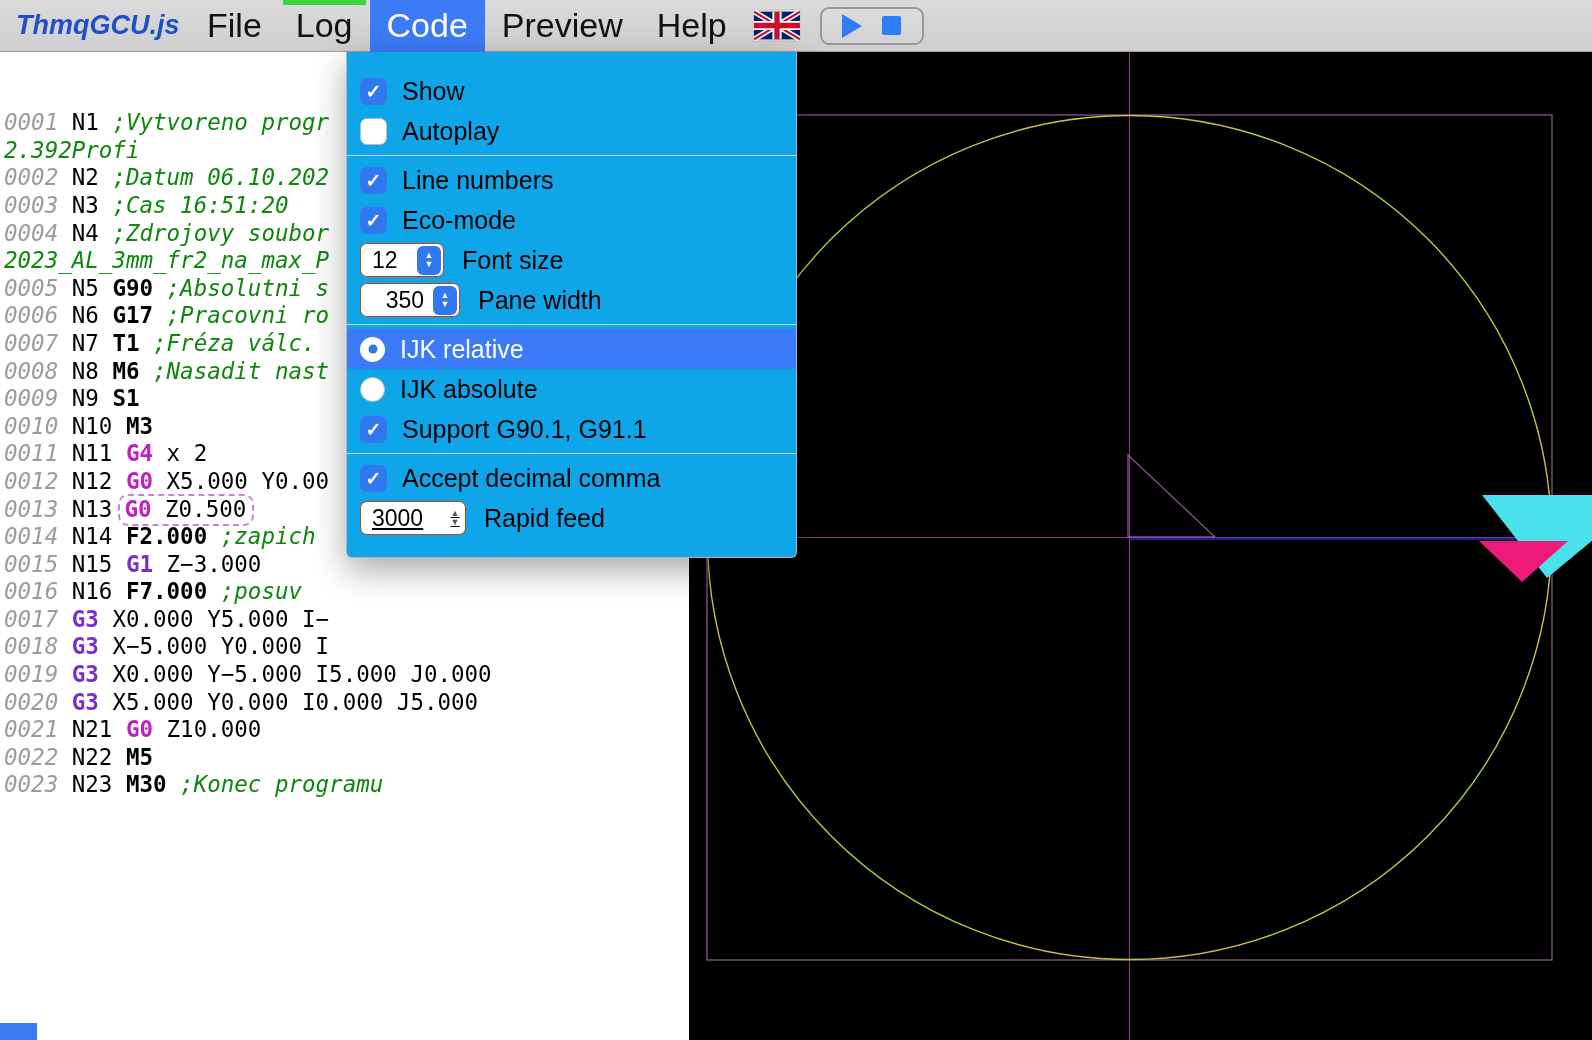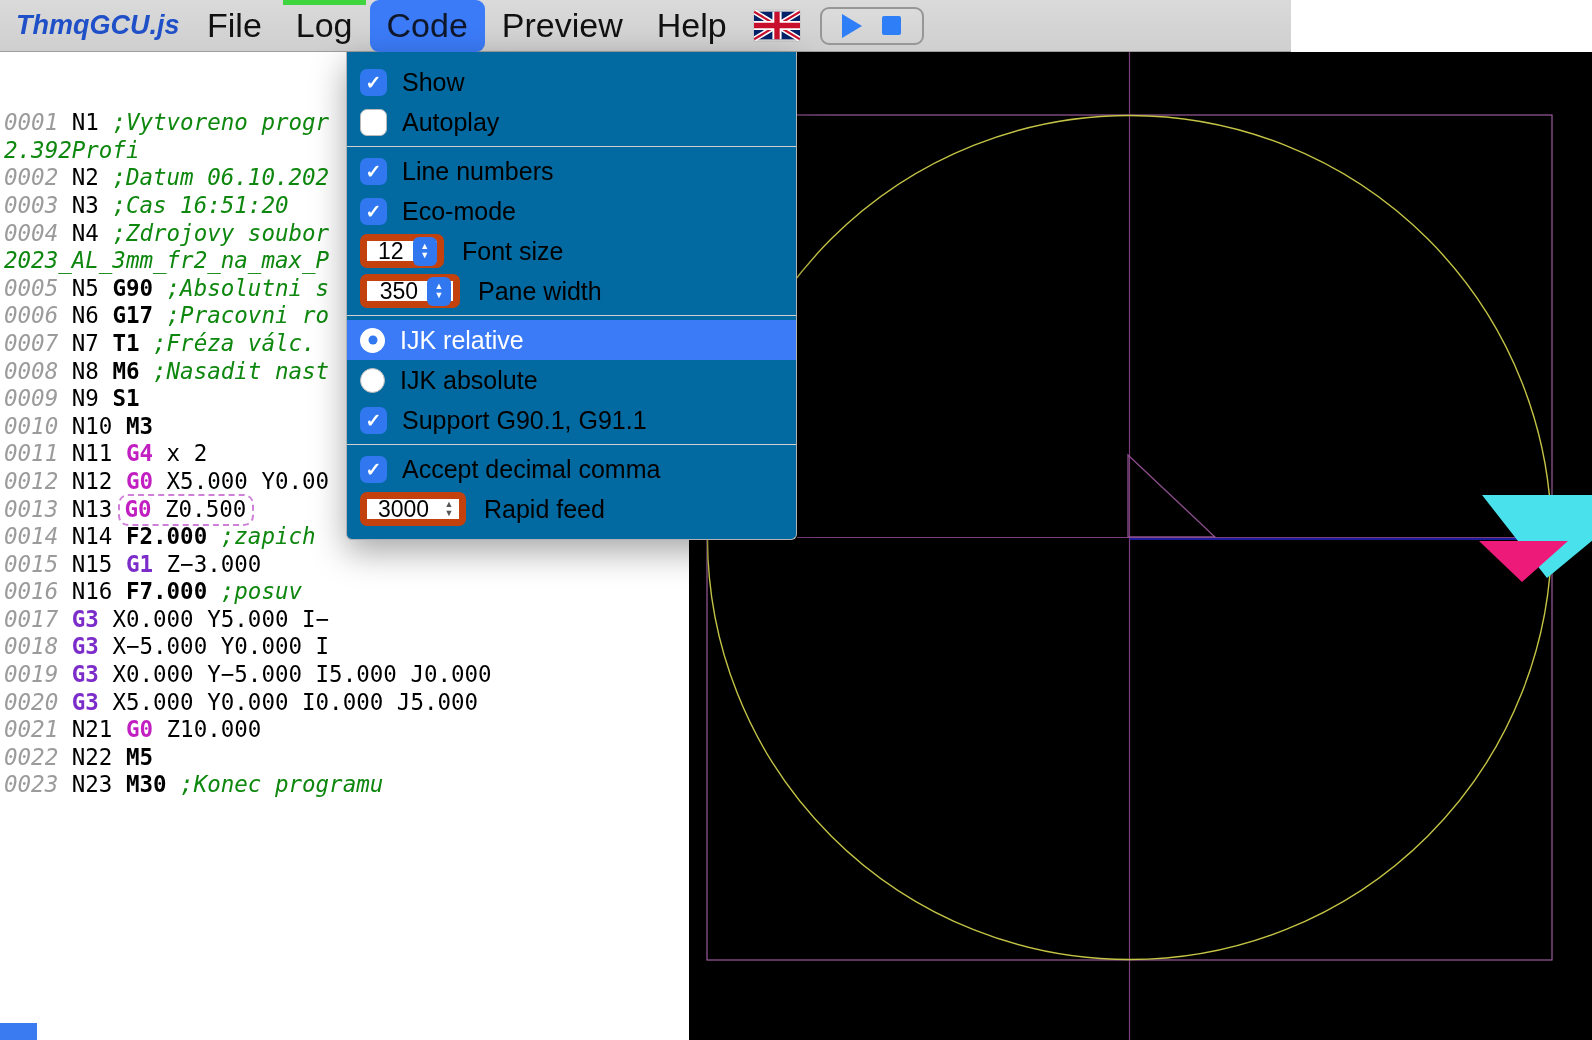--- a/index.html
+++ b/index.html
@@ -1,34 +1,34 @@
 <!DOCTYPE html>
 <html><head>
 <meta charset="utf-8">
 <style>
   * { margin:0; padding:0; box-sizing:border-box; }
   html,body { width:1592px; height:1040px; overflow:hidden; }
   body { position:relative; background:#ffffff; font-family:"Liberation Sans", sans-serif; }
 
   
   .menubar{
-    position:absolute; left:0; top:0; width:1291px; height:52px;
+    position:absolute; left:0; top:0; width:1592px; height:52px;
     background:linear-gradient(#dadada,#cfcfcf);
     border-bottom:1px solid #9f9f9f;
     display:flex; align-items:center; z-index:50;
   }
   .app-title{
     font-style:italic; font-weight:bold; font-size:27px; color:#2050c8;
     margin-left:16px; width:174px; flex:none;
   }
   .menu-item{
     position:relative; height:52px; display:flex; align-items:center;
     padding:0 17px; font-size:34px; color:#111; cursor:default;
   }
-  .menu-item.active{ background:#3b7bf7; color:#0f172a;border-radius:9px; }
+  .menu-item.active{ background:#3b7bf7; color:#ffffff; }
   .log-ind{
     position:absolute; top:0; left:4px; right:4px; height:5px;
     background:#3fd53f;
   }
   .flag{ margin-left:10px; width:46px; height:31px; flex:none; border-radius:2px; overflow:hidden; box-shadow:0 0 1px rgba(0,0,0,.5); }
   .transport{
     margin-left:20px; width:104px; height:38px; flex:none;
     border:2px solid #979797; border-radius:9px;
     background:linear-gradient(#dcdcdc,#d2d2d2);
     display:flex; align-items:center; justify-content:center; gap:20px;
@@ -61,24 +61,24 @@
   
   .canvas{
     position:absolute; left:689px; top:52px; width:903px; height:988px;
     background:#000;
   }
   .canvas svg{ display:block; }
 
   
   .dropdown{
     position:absolute; left:346px; top:52px; width:451px;
-    background:#0369a1; border:1px solid #b3b3b3; border-top:none;
+    background:#0ea5e9; border:1px solid #b3b3b3; border-top:none;
     border-radius:0 0 6px 6px;
     box-shadow:0 12px 34px rgba(0,0,0,.35);
-    padding:10px 0; z-index:60;
+    padding:19px 0; z-index:60;
   }
   .menu-row{
     height:40px; display:flex; align-items:center; padding:0 13px;
     font-size:25px; color:#000;
   }
   .menu-row.highlight{ background:#3b7bf7; color:#fff; }
   .row-label{ white-space:nowrap; }
   .divider{ height:1px; background:#d0d0d0; margin:4px 0; }
 
   .checkbox{
@@ -91,32 +91,32 @@
 
   .radio{ width:25px; height:25px; border-radius:50%; margin-right:15px; flex:none; position:relative; background:#fff; }
   .radio.unselected{ border:1px solid #b9b9b9; }
   .radio.selected::after{
     content:""; position:absolute; left:50%; top:50%; transform:translate(-50%,-50%);
     width:9px; height:9px; border-radius:50%; background:#3178f0;
   }
 
   .stepper{
     display:flex; align-items:center; height:34px;
-    background:#fff; border:7px solid #c2410c; border-radius:7px;
+    background:#fff; border:1px solid #c2410c; border-radius:7px;
     padding:0 2px 0 11px; margin-right:18px; flex:none;
   }
   .stepper .val{ font-size:23px; color:#000; margin-right:9px; }
   .spin{
     width:24px; height:29px; border-radius:6px; flex:none;
     display:flex; flex-direction:column; align-items:center; justify-content:center;
   }
   .spin i{ font-style:normal; font-size:9px; line-height:9px; }
   .spin.blue{ background:#3178f0; color:#fff; }
   .spin.gray{ background:transparent; color:#555; width:16px; }
-  .w12{ width:84px; } .w350{ width:100px;text-align:right; } .w3000{ width:106px; }
+  .w12{ width:84px; } .w350{ width:100px;text-align:right; } .w3000{ width:106px;text-decoration:underline; }
   .stepper .val.grow{ flex:1; }
 
   .corner-accent{
     position:absolute; left:0; bottom:0; width:37px; height:17px;
     background:#3b7bf2; z-index:70;
   }
 </style>
 </head>
 <body>
 

